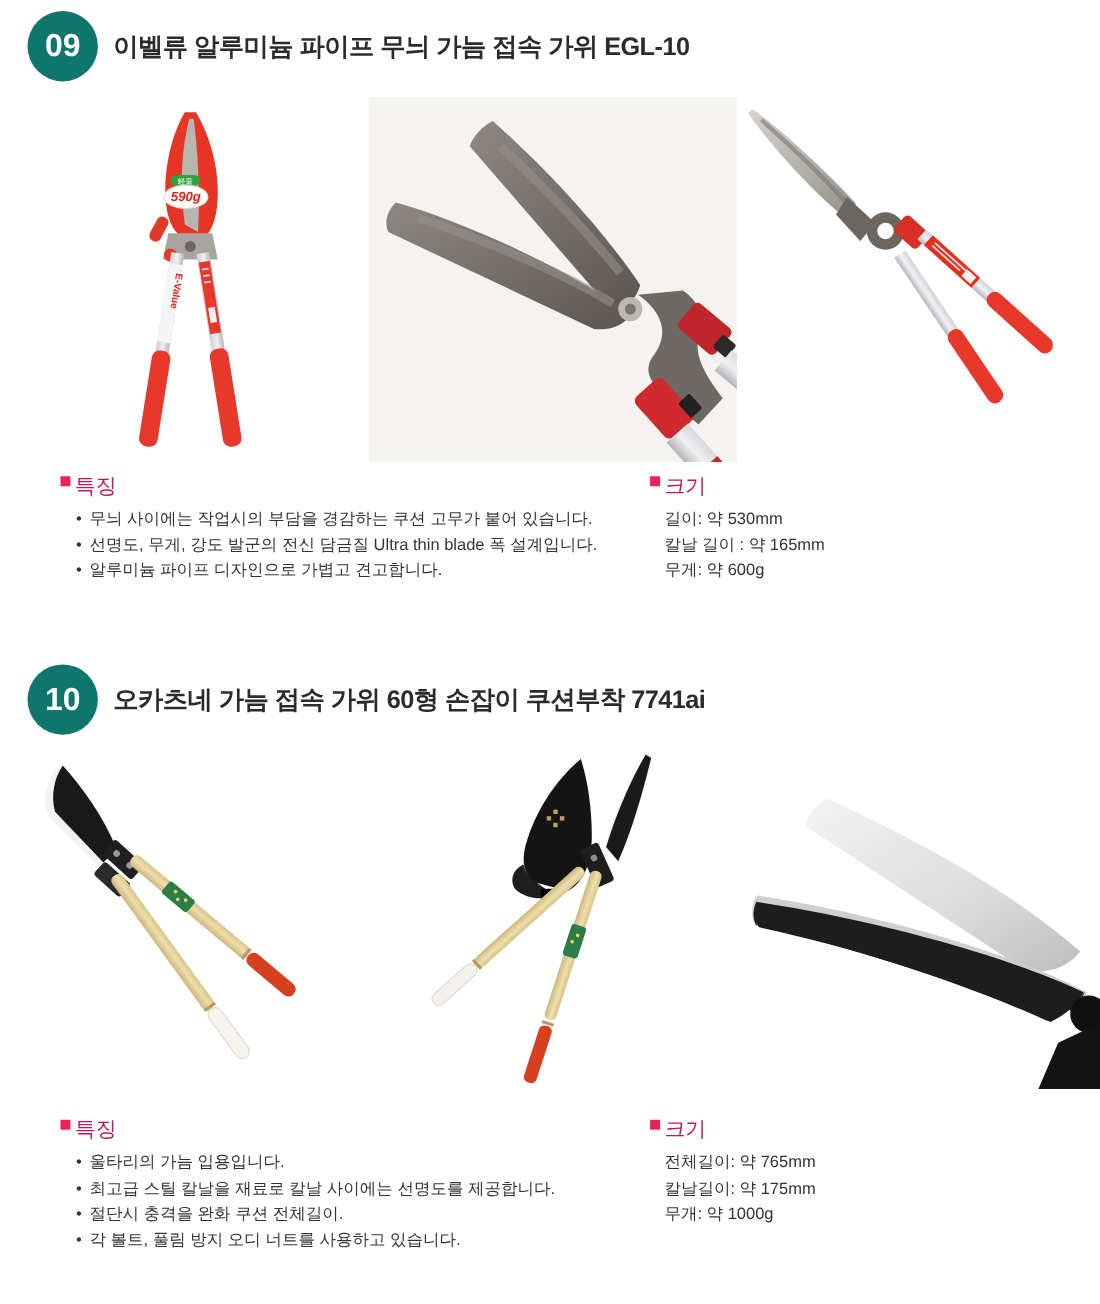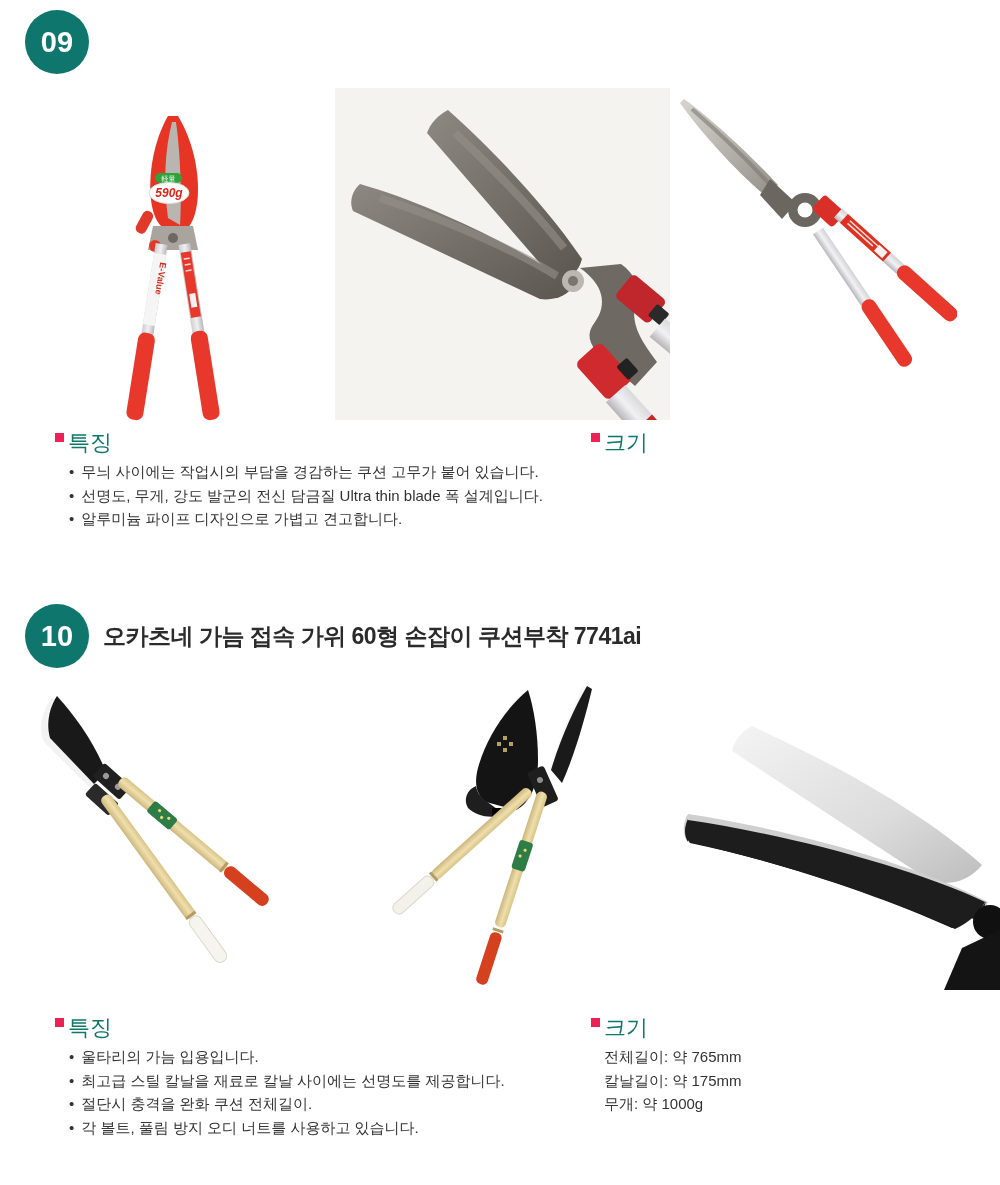--- a/index.html
+++ b/index.html
@@ -15,39 +15,40 @@
     color:#fff;font-size:29px;font-weight:bold;flex:0 0 auto;
   }
   .sec-title{font-size:23px;font-weight:bold;color:#2b2b2b;letter-spacing:-0.5px;}
   
   .photo{position:absolute;}
   .photo svg{display:block;width:100%;height:100%;}
   
   .tblock{position:absolute;}
   .block-head{display:flex;align-items:flex-start;}
   .marker{width:9px;height:9px;background:#ee2156;margin:1px 4px 0 0;flex:0 0 auto;}
-  .block-title{font-size:22px;color:#0f766e;line-height:21px;}
+  .block-title{font-size:19px;color:#be185d;line-height:21px;}
   ul.features{list-style:none;margin:7px 0 0 0;padding:0 0 0 14px;}
   ul.features li{font-size:15px;line-height:23.5px;color:#333;}
   ul.features li::before{content:"\2022";margin-right:7px;color:#333;}
   ul.sizes{list-style:none;margin:7px 0 0 0;padding:0 0 0 13px;}
   ul.sizes li{font-size:15px;line-height:23.5px;color:#333;}
 </style>
 </head>
 <body>
 
 <div class="page">
 
   <div class="sec-header" style="top:10px;">
     <div class="num-circle">
       <span>09</span>
     </div>
-  </div>
-
-  <div class="photo" style="left:95px;top:104px;width:220px;height:320px;">
+    <div class="sec-title">이벨류 알루미늄 파이프 무늬 가늠 접속 가위 EGL-10</div>
+  </div>
+
+  <div class="photo" style="left:95px;top:90px;width:220px;height:320px;">
     <svg viewBox="0 0 220 320">
       <defs>
         <linearGradient id="h1" x1="0" y1="0" x2="1" y2="0">
           <stop offset="0" stop-color="#cfcfd3"></stop>
             <stop offset="0.5" stop-color="#f0f0f2"></stop>
             <stop offset="1" stop-color="#b9b9bd"></stop>
         </linearGradient>
       </defs>
 
       <path d="M73,12 C59,36 53,70 56,96 C58,113 64,123 73,127 L90,127 C99,119 103,104 103,85 C103,57 94,30 83,12 Z" fill="#e63425"></path>
@@ -178,20 +179,26 @@
         <li>선명도, 무게, 강도 발군의 전신 담금질 Ultra thin blade 폭 설계입니다.</li>
         <li>알루미늄 파이프 디자인으로 가볍고 견고합니다.</li>
       </ul>
   </div>
 
   <div class="tblock" style="left:591px;top:432px;width:330px;">
     <div class="block-head">
       <span class="marker"></span>
       <span class="block-title">크기</span>
     </div>
+    <ul class="sizes">
+
+    <li>길이: 약 530mm</li>
+        <li>칼날 길이 : 약 165mm</li>
+        <li>무게: 약 600g</li>
+      </ul>
   </div>
 
   <div class="sec-header" style="top:604px;">
     <div class="num-circle">
       <span>10</span>
     </div>
     <div class="sec-title">오카츠네 가늠 접속 가위 60형 손잡이 쿠션부착 7741ai</div>
   </div>
 
   <div class="photo" style="left:0px;top:680px;width:305px;height:320px;">

